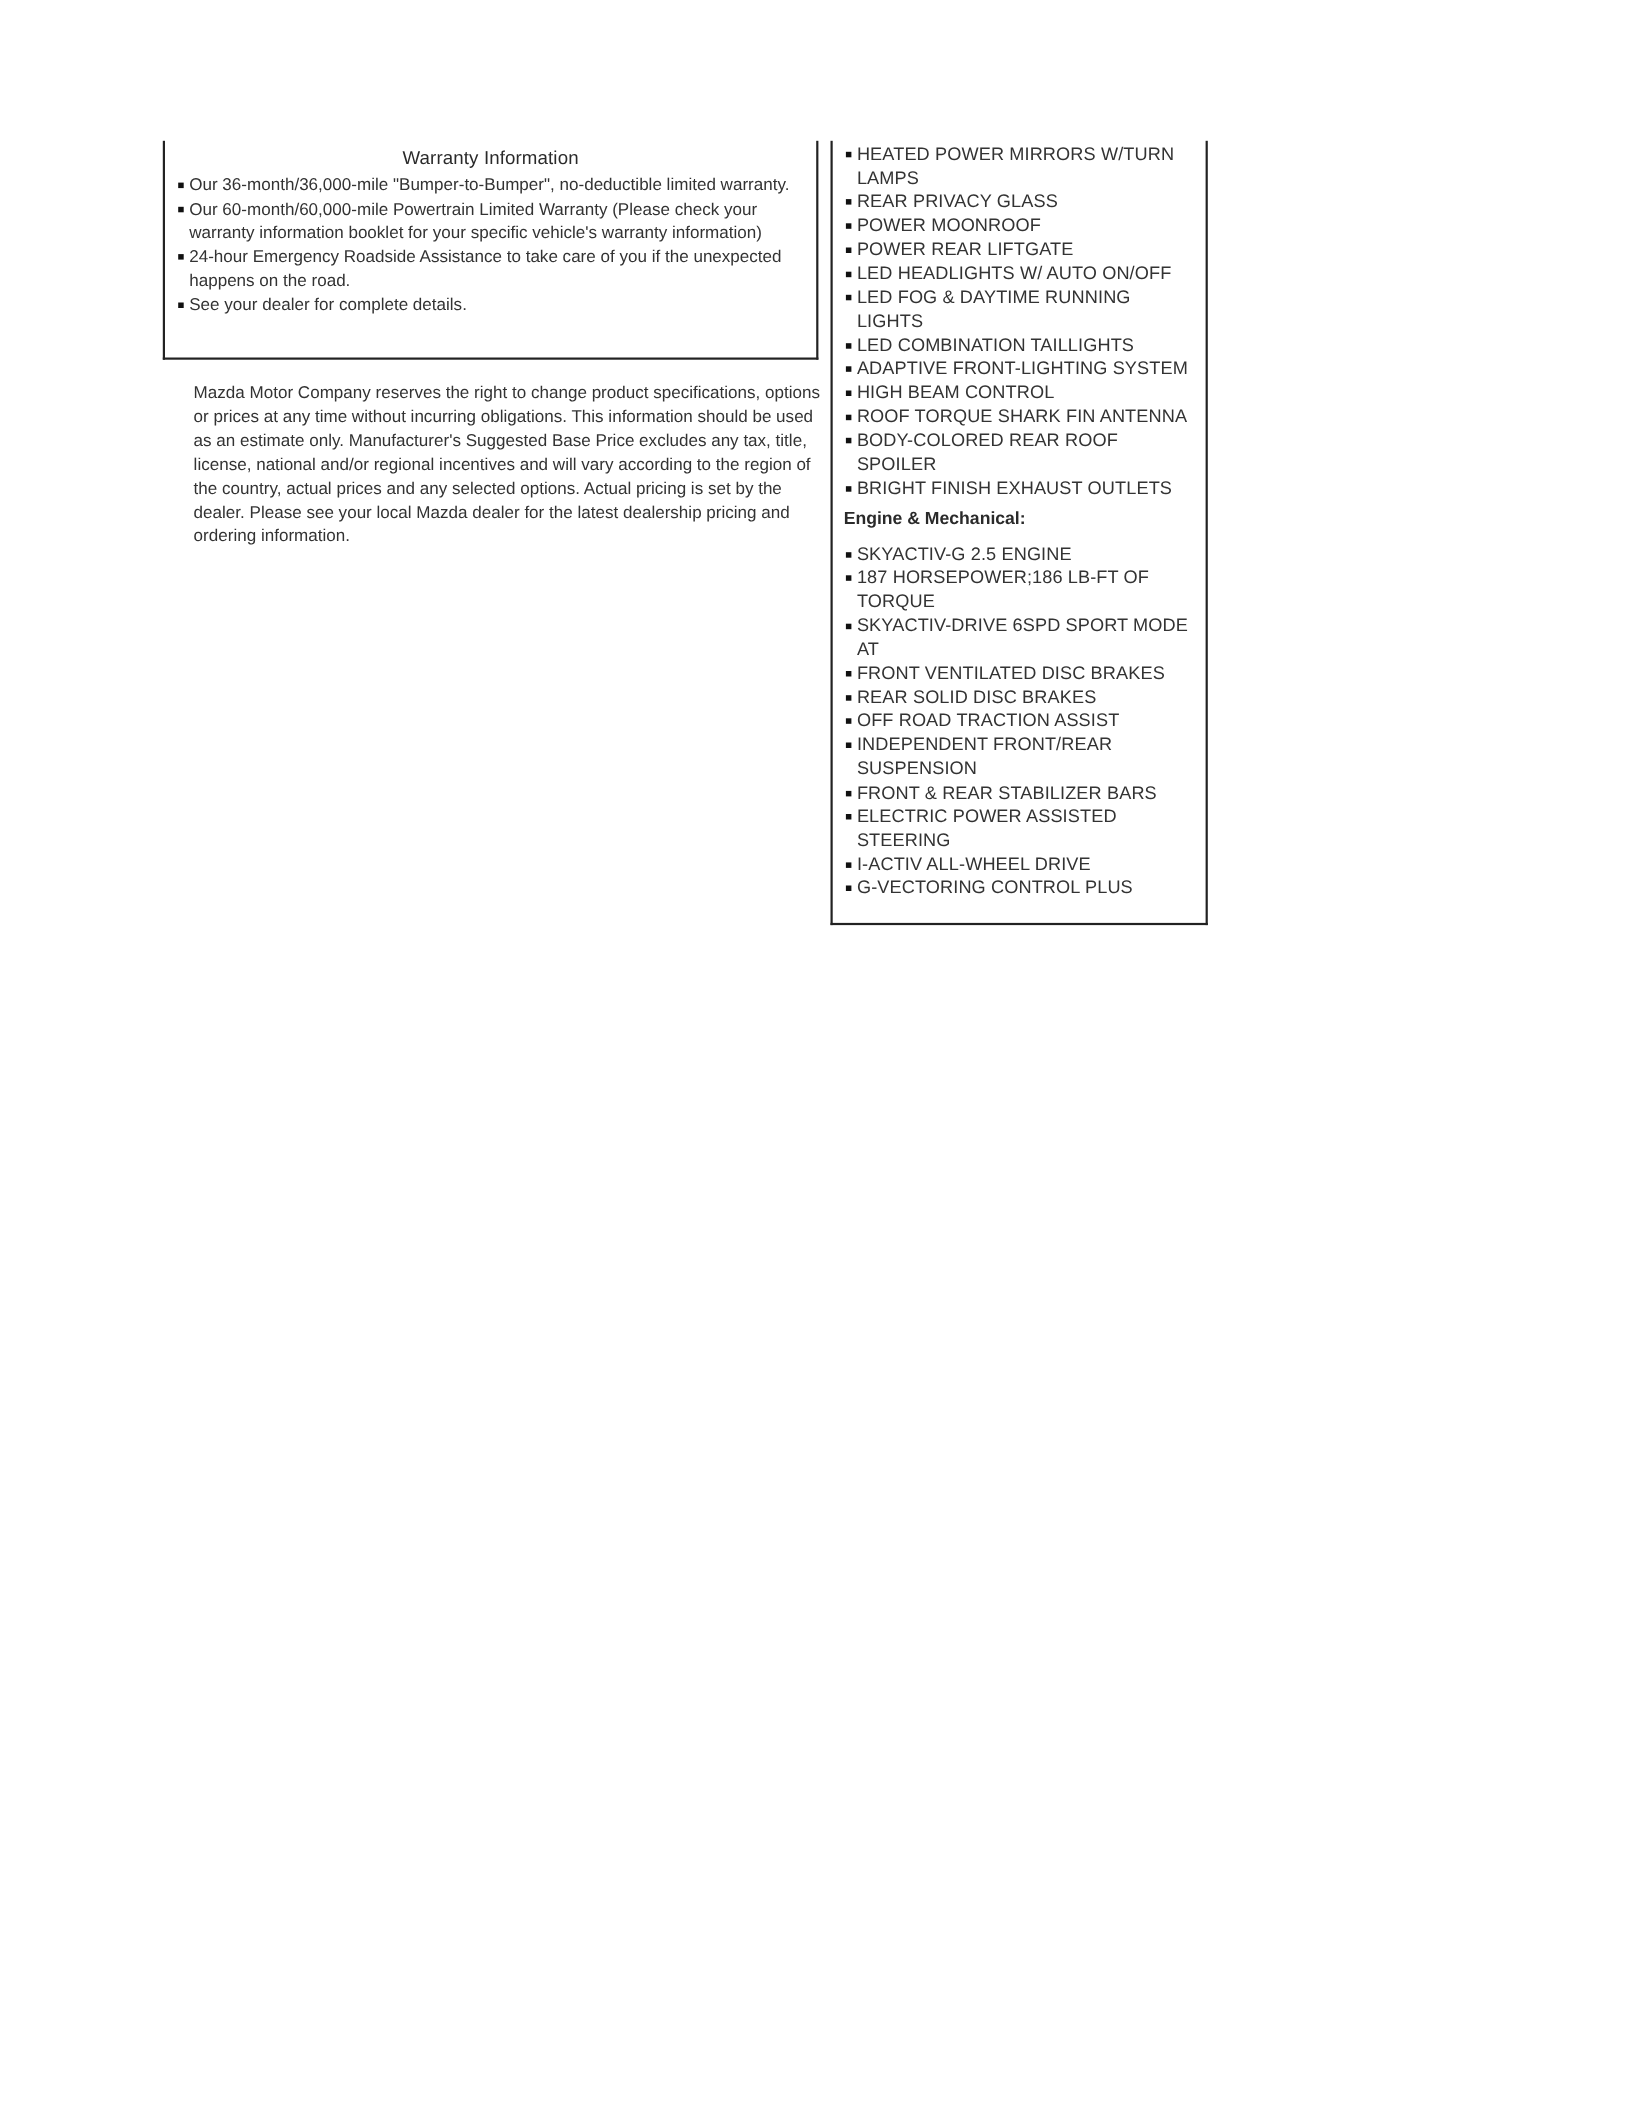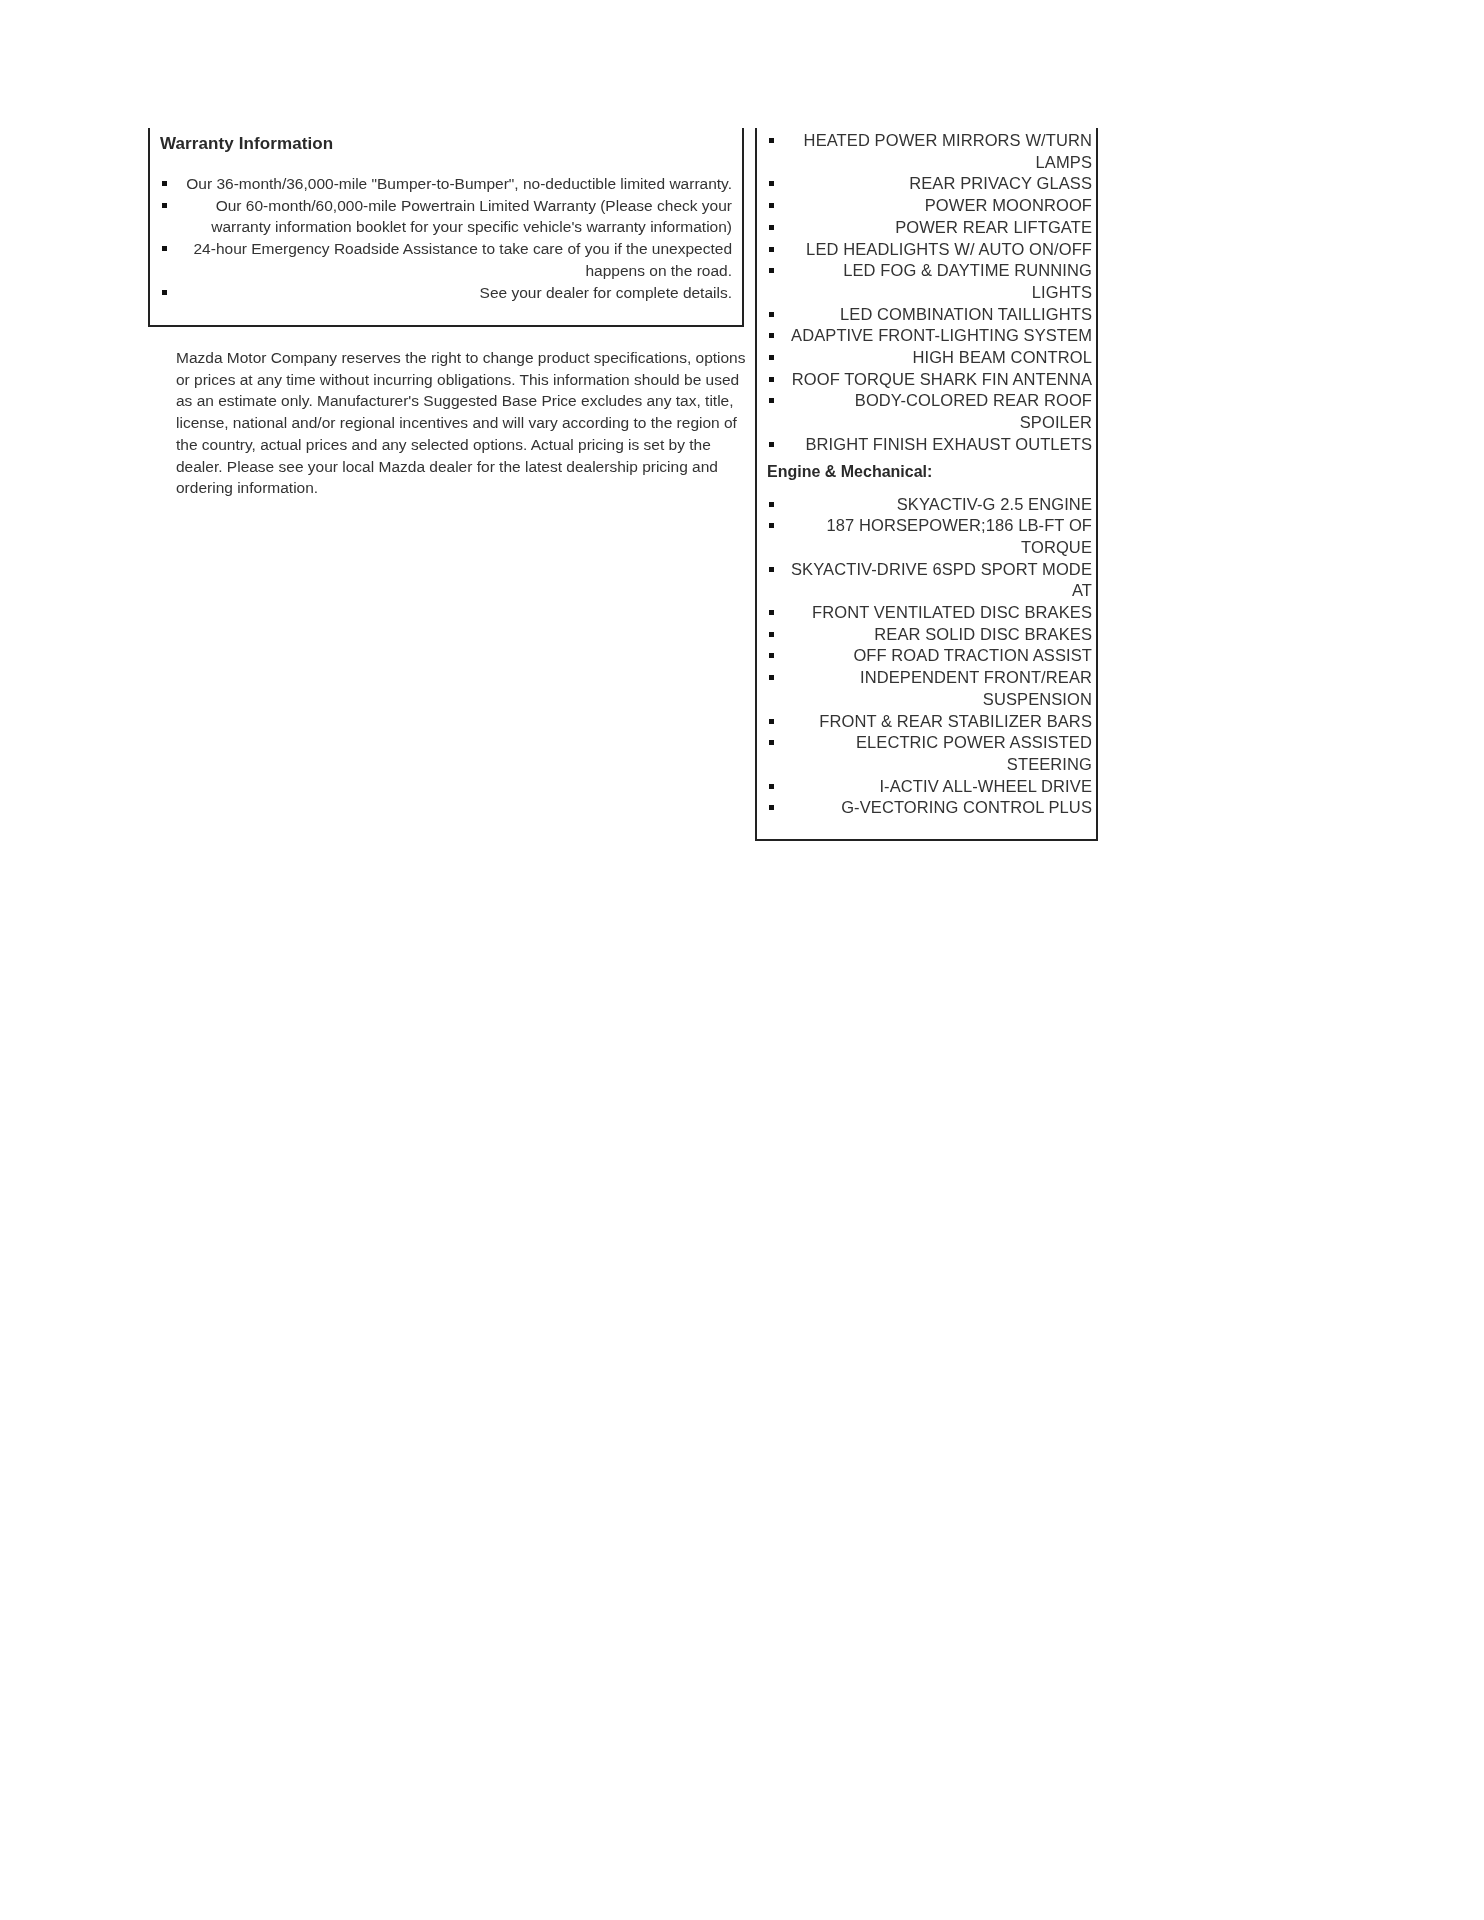--- a/index.html
+++ b/index.html
@@ -22,36 +22,36 @@
       width: 596px;
       height: 199px;
       border-left: 2px solid #222;
       border-right: 2px solid #222;
       border-bottom: 2px solid #222;
       box-sizing: border-box;
       padding: 4px 10px 0 10px;
     }
     .warranty-title {
       font-size: 17px;
-      font-weight: bold;
+      font-weight: normal;
       color: #2a2a2a;
-      margin: 2px 0 19px 0;
+      margin: 2px 0 4px 0;
       letter-spacing: 0.1px;
+      text-align: center;
     }
     .warranty-subtitle {
       font-size: 15.5px;
       line-height: 21.7px;
       color: #333;
       margin: 0;
     }
     ul.bullets {
       list-style: none;
       margin: 0;
       padding: 0;
-      text-align: right;
     }
     ul.bullets li {
       position: relative;
       padding-left: 12px;
       font-size: 15.5px;
       line-height: 21.7px;
       color: #333;
     }
     ul.bullets li .bullet {
       position: absolute;

